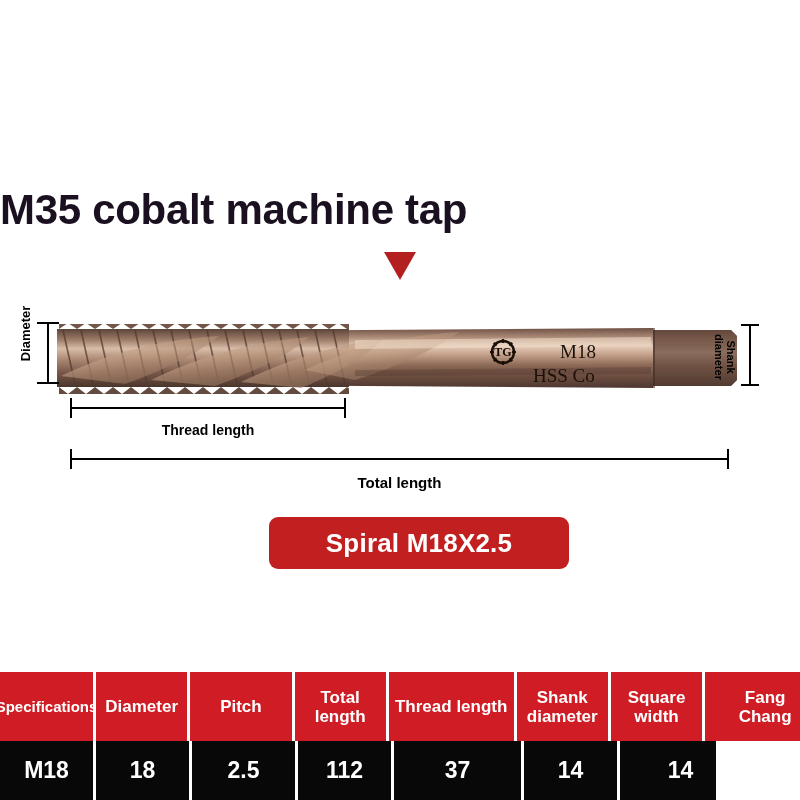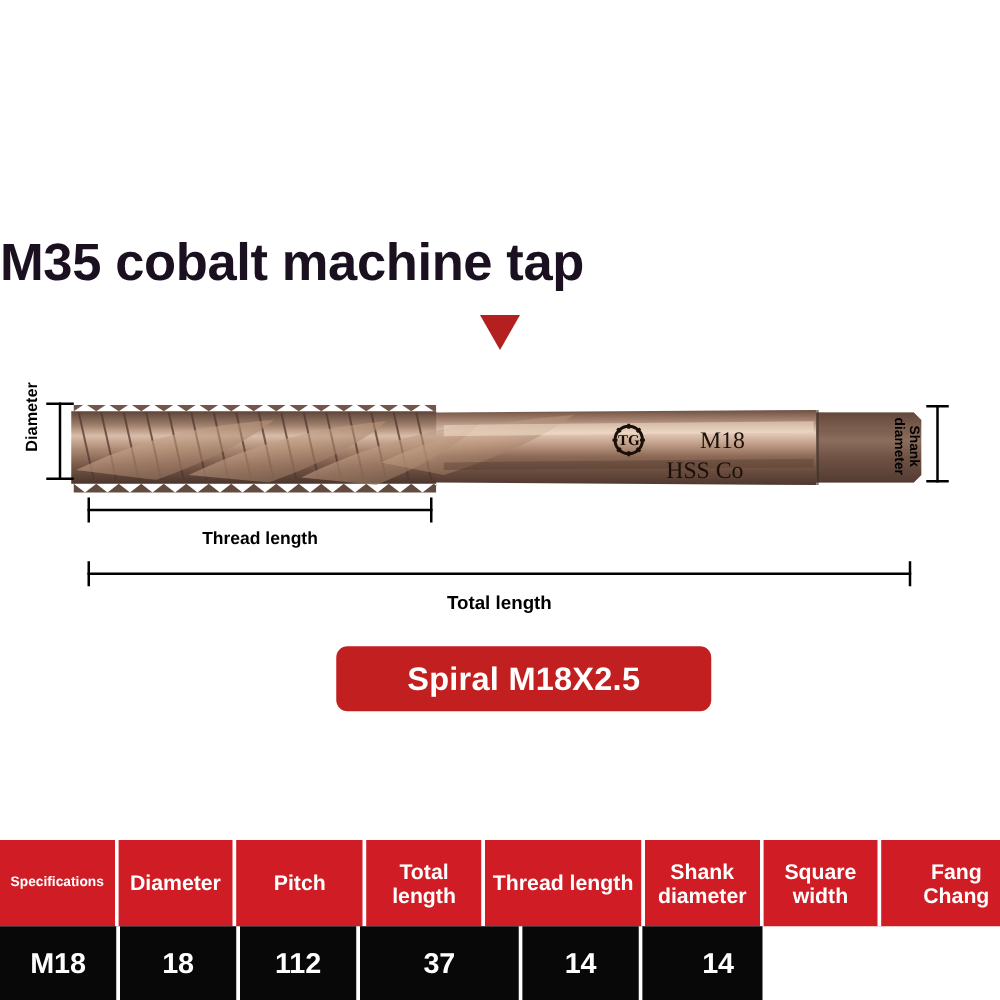--- a/index.html
+++ b/index.html
@@ -252,21 +252,21 @@
   }
   .cell:last-child { border-right: none; padding-left: 28px; }
 
   .head-row .cell {
     background: #d01c24;
     font-weight: bold;
     font-size: 17px;
     line-height: 19px;
   }
   .head-row .cell.small {
-    font-size: 11px;
+    font-size: 15px;
   }
   .data-row .cell {
     background: #080808;
     font-weight: bold;
     font-size: 23px;
   }
 
   
   .c0 { width: 96px; }
   .c1 { width: 96px; }
@@ -421,18 +421,19 @@
     <div class="cell c2">Pitch</div>
     <div class="cell c3">Total length</div>
     <div class="cell c4">Thread length</div>
     <div class="cell c5">Shank diameter</div>
     <div class="cell c6">Square width</div>
     <div class="cell c7">Fang Chang</div>
   </div>
   <div class="table-row data-row">
     <div class="cell c0">M18</div>
     <div class="cell c1">18</div>
+    <div class="cell c2">2.5</div>
     <div class="cell c3">112</div>
     <div class="cell c4">37</div>
     <div class="cell c5">14</div>
     <div class="cell c7">14</div>
   </div>
 </div>
 
 </body></html>

